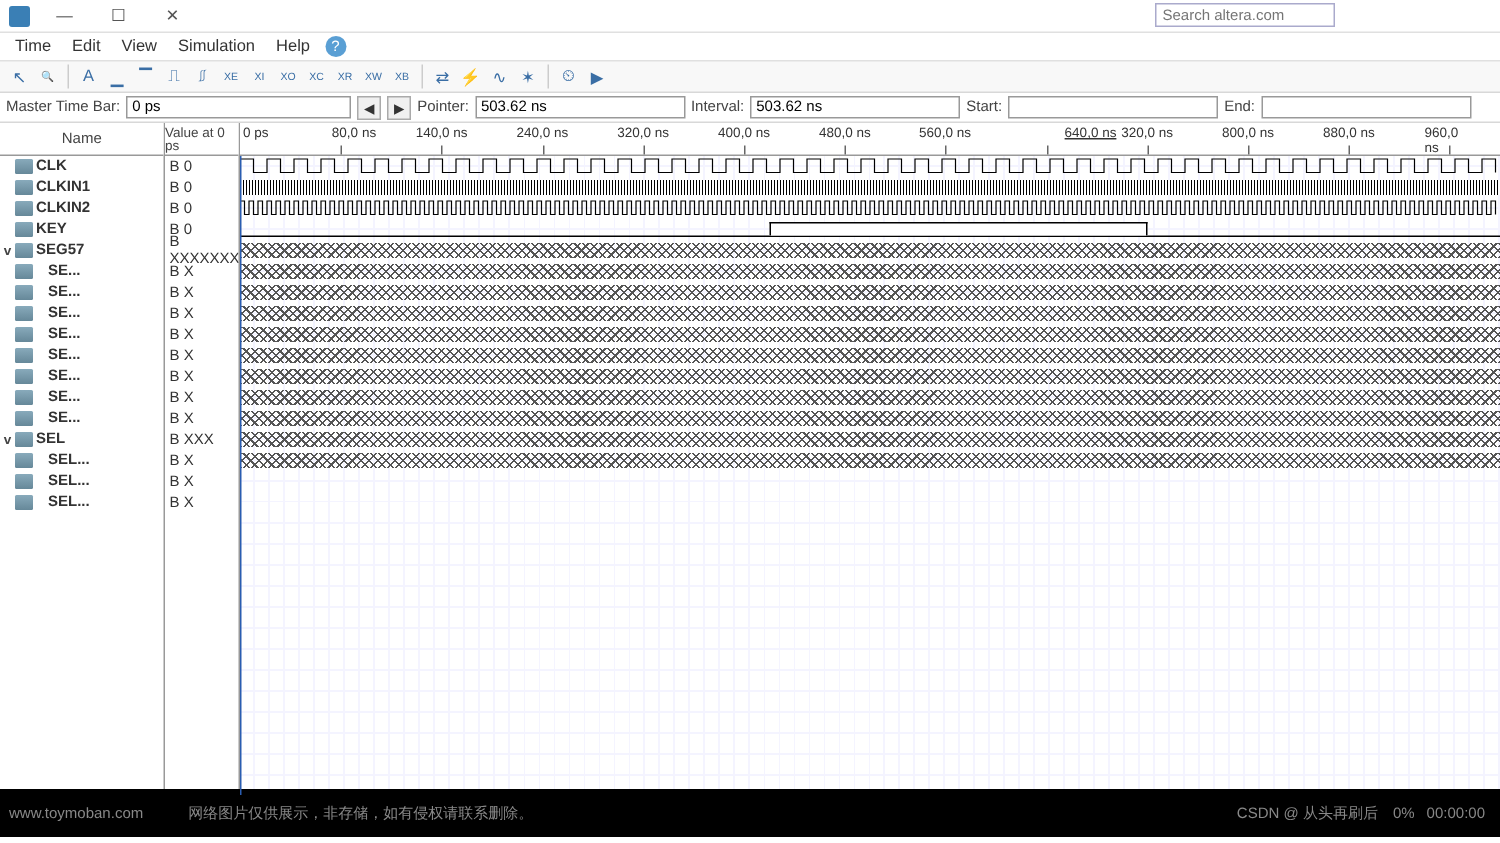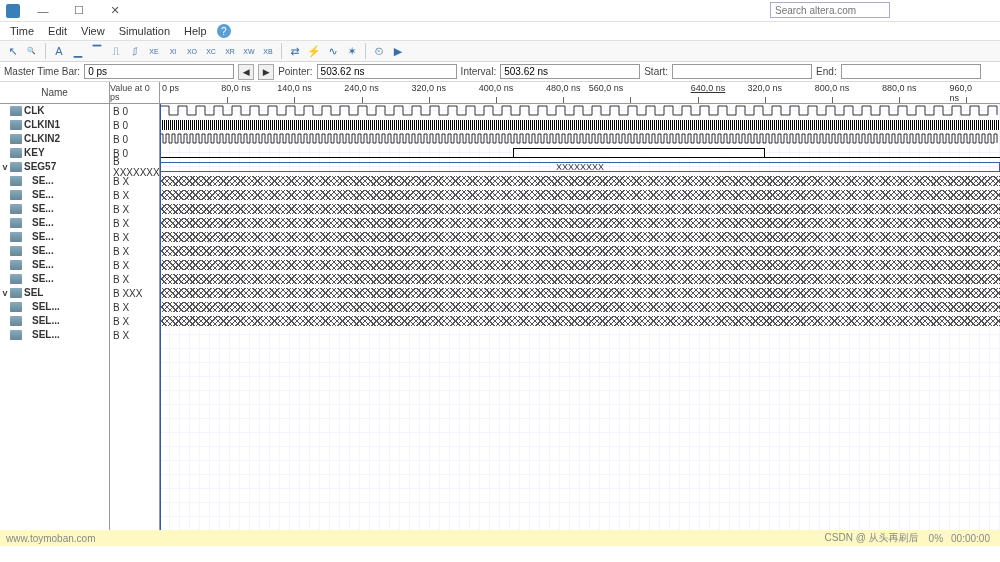--- a/index.html
+++ b/index.html
@@ -43,21 +43,21 @@
 .wave-row svg { width: 100%; height: 100%; display: block; }
 .clk-path { stroke: #000; stroke-width: 0.8; fill: none; }
 .bus-box { position: absolute; top: 2px; bottom: 2px; left: 0; right: 0; border: 1px solid #3a5fa5; display: flex; align-items: center; justify-content: center; font-size: 9px; color: #333; }
 .hatch { position: absolute; inset: 2px 0; background-image: repeating-linear-gradient(45deg, #555 0, #555 1px, transparent 1px, transparent 4px), repeating-linear-gradient(-45deg, #555 0, #555 1px, transparent 1px, transparent 4px); }
 .key-line { position: absolute; top: 11px; left: 0; right: 0; height: 1px; background: #000; }
 .key-high { position: absolute; top: 2px; height: 9px; border: 1px solid #000; border-bottom: none; background: #fff; }
 .dense { position: absolute; inset: 2px 0; background-image: repeating-linear-gradient(90deg, #000 0, #000 1px, #fff 1px, #fff 2px); }
 .grid-bg { position: absolute; inset: 0; background-image: repeating-linear-gradient(90deg, transparent 0, transparent 9px, #eef 9px, #eef 10px), repeating-linear-gradient(0deg, transparent 0, transparent 13px, #eef 13px, #eef 14px); pointer-events: none; opacity: 0.6; }
 .scroll-h { height: 14px; background: #f0f0f0; border-top: 1px solid #ccc; display: flex; align-items: center; }
 .scroll-h .thumb { width: 100%; height: 12px; background: #d0d0d0; border: 1px solid #aaa; }
-.footer { position: absolute; bottom: 16px; left: 0; right: 0; height: 16px; display: flex; align-items: center; padding: 0 6px; font-size: 10px; color: #888; background: #fef9c3; }
+.footer { position: absolute; bottom: 4px; left: 0; right: 0; height: 16px; display: flex; align-items: center; padding: 16px 6px; font-size: 10px; color: #888; background: #000000; }
 .footer .wm1 { }
 .footer .wm2 { margin-left: 30px; }
 .footer .spacer { flex: 1; }
 .footer .pct { margin-right: 8px; }
 .footer .time { margin-right: 4px; }
 .footer .csdn { margin-right: 10px; }
 </style>
 </head>
 <body>
 
@@ -245,23 +245,23 @@
         <span class="tick" style="left: 134.4px;">140,0 ns</span>
         <div class="tline" style="left: 134.4px;"></div>
         <span class="tick" style="left: 201.6px;">240,0 ns</span>
         <div class="tline" style="left: 201.6px;"></div>
         <span class="tick" style="left: 268.8px;">320,0 ns</span>
         <div class="tline" style="left: 268.8px;"></div>
         <span class="tick" style="left: 336px;">400,0 ns</span>
         <div class="tline" style="left: 336px;"></div>
         <span class="tick" style="left: 403.2px;">480,0 ns</span>
         <div class="tline" style="left: 403.2px;"></div>
-        <span class="tick" style="left: 446px;">560,0 ns</span>
+        <span class="tick" style="left: 470px;">560,0 ns</span>
         <div class="tline" style="left: 470.4px;"></div>
-        <span class="tick" style="left: 548px; text-decoration: underline;">640,0 ns</span>
+        <span class="tick" style="left: 567px; text-decoration: underline;">640,0 ns</span>
         <div class="tline" style="left: 537.6px;"></div>
         <span class="tick" style="left: 604.8px;">320,0 ns</span>
         <div class="tline" style="left: 604.8px;"></div>
         <span class="tick" style="left: 672px;">800,0 ns</span>
         <div class="tline" style="left: 672px;"></div>
         <span class="tick" style="left: 739.2px;">880,0 ns</span>
         <div class="tline" style="left: 739.2px;"></div>
         <span class="tick" style="left: 806.4px;">960,0 ns</span>
         <div class="tline" style="left: 806.4px;"></div>
       </div>
@@ -279,23 +279,20 @@
         <div class="wave-row">
           <svg viewBox="0 0 840 14" preserveAspectRatio="none">
             <path class="clk-path" d="M0 11 L0 11 L0 2 L3 2 L3 11 L6 11 L6 2 L9 2 L9 11 L12 11 L12 2 L15 2 L15 11 L18 11 L18 2 L21 2 L21 11 L24 11 L24 2 L27 2 L27 11 L30 11 L30 2 L33 2 L33 11 L36 11 L36 2 L39 2 L39 11 L42 11 L42 2 L45 2 L45 11 L48 11 L48 2 L51 2 L51 11 L54 11 L54 2 L57 2 L57 11 L60 11 L60 2 L63 2 L63 11 L66 11 L66 2 L69 2 L69 11 L72 11 L72 2 L75 2 L75 11 L78 11 L78 2 L81 2 L81 11 L84 11 L84 2 L87 2 L87 11 L90 11 L90 2 L93 2 L93 11 L96 11 L96 2 L99 2 L99 11 L102 11 L102 2 L105 2 L105 11 L108 11 L108 2 L111 2 L111 11 L114 11 L114 2 L117 2 L117 11 L120 11 L120 2 L123 2 L123 11 L126 11 L126 2 L129 2 L129 11 L132 11 L132 2 L135 2 L135 11 L138 11 L138 2 L141 2 L141 11 L144 11 L144 2 L147 2 L147 11 L150 11 L150 2 L153 2 L153 11 L156 11 L156 2 L159 2 L159 11 L162 11 L162 2 L165 2 L165 11 L168 11 L168 2 L171 2 L171 11 L174 11 L174 2 L177 2 L177 11 L180 11 L180 2 L183 2 L183 11 L186 11 L186 2 L189 2 L189 11 L192 11 L192 2 L195 2 L195 11 L198 11 L198 2 L201 2 L201 11 L204 11 L204 2 L207 2 L207 11 L210 11 L210 2 L213 2 L213 11 L216 11 L216 2 L219 2 L219 11 L222 11 L222 2 L225 2 L225 11 L228 11 L228 2 L231 2 L231 11 L234 11 L234 2 L237 2 L237 11 L240 11 L240 2 L243 2 L243 11 L246 11 L246 2 L249 2 L249 11 L252 11 L252 2 L255 2 L255 11 L258 11 L258 2 L261 2 L261 11 L264 11 L264 2 L267 2 L267 11 L270 11 L270 2 L273 2 L273 11 L276 11 L276 2 L279 2 L279 11 L282 11 L282 2 L285 2 L285 11 L288 11 L288 2 L291 2 L291 11 L294 11 L294 2 L297 2 L297 11 L300 11 L300 2 L303 2 L303 11 L306 11 L306 2 L309 2 L309 11 L312 11 L312 2 L315 2 L315 11 L318 11 L318 2 L321 2 L321 11 L324 11 L324 2 L327 2 L327 11 L330 11 L330 2 L333 2 L333 11 L336 11 L336 2 L339 2 L339 11 L342 11 L342 2 L345 2 L345 11 L348 11 L348 2 L351 2 L351 11 L354 11 L354 2 L357 2 L357 11 L360 11 L360 2 L363 2 L363 11 L366 11 L366 2 L369 2 L369 11 L372 11 L372 2 L375 2 L375 11 L378 11 L378 2 L381 2 L381 11 L384 11 L384 2 L387 2 L387 11 L390 11 L390 2 L393 2 L393 11 L396 11 L396 2 L399 2 L399 11 L402 11 L402 2 L405 2 L405 11 L408 11 L408 2 L411 2 L411 11 L414 11 L414 2 L417 2 L417 11 L420 11 L420 2 L423 2 L423 11 L426 11 L426 2 L429 2 L429 11 L432 11 L432 2 L435 2 L435 11 L438 11 L438 2 L441 2 L441 11 L444 11 L444 2 L447 2 L447 11 L450 11 L450 2 L453 2 L453 11 L456 11 L456 2 L459 2 L459 11 L462 11 L462 2 L465 2 L465 11 L468 11 L468 2 L471 2 L471 11 L474 11 L474 2 L477 2 L477 11 L480 11 L480 2 L483 2 L483 11 L486 11 L486 2 L489 2 L489 11 L492 11 L492 2 L495 2 L495 11 L498 11 L498 2 L501 2 L501 11 L504 11 L504 2 L507 2 L507 11 L510 11 L510 2 L513 2 L513 11 L516 11 L516 2 L519 2 L519 11 L522 11 L522 2 L525 2 L525 11 L528 11 L528 2 L531 2 L531 11 L534 11 L534 2 L537 2 L537 11 L540 11 L540 2 L543 2 L543 11 L546 11 L546 2 L549 2 L549 11 L552 11 L552 2 L555 2 L555 11 L558 11 L558 2 L561 2 L561 11 L564 11 L564 2 L567 2 L567 11 L570 11 L570 2 L573 2 L573 11 L576 11 L576 2 L579 2 L579 11 L582 11 L582 2 L585 2 L585 11 L588 11 L588 2 L591 2 L591 11 L594 11 L594 2 L597 2 L597 11 L600 11 L600 2 L603 2 L603 11 L606 11 L606 2 L609 2 L609 11 L612 11 L612 2 L615 2 L615 11 L618 11 L618 2 L621 2 L621 11 L624 11 L624 2 L627 2 L627 11 L630 11 L630 2 L633 2 L633 11 L636 11 L636 2 L639 2 L639 11 L642 11 L642 2 L645 2 L645 11 L648 11 L648 2 L651 2 L651 11 L654 11 L654 2 L657 2 L657 11 L660 11 L660 2 L663 2 L663 11 L666 11 L666 2 L669 2 L669 11 L672 11 L672 2 L675 2 L675 11 L678 11 L678 2 L681 2 L681 11 L684 11 L684 2 L687 2 L687 11 L690 11 L690 2 L693 2 L693 11 L696 11 L696 2 L699 2 L699 11 L702 11 L702 2 L705 2 L705 11 L708 11 L708 2 L711 2 L711 11 L714 11 L714 2 L717 2 L717 11 L720 11 L720 2 L723 2 L723 11 L726 11 L726 2 L729 2 L729 11 L732 11 L732 2 L735 2 L735 11 L738 11 L738 2 L741 2 L741 11 L744 11 L744 2 L747 2 L747 11 L750 11 L750 2 L753 2 L753 11 L756 11 L756 2 L759 2 L759 11 L762 11 L762 2 L765 2 L765 11 L768 11 L768 2 L771 2 L771 11 L774 11 L774 2 L777 2 L777 11 L780 11 L780 2 L783 2 L783 11 L786 11 L786 2 L789 2 L789 11 L792 11 L792 2 L795 2 L795 11 L798 11 L798 2 L801 2 L801 11 L804 11 L804 2 L807 2 L807 11 L810 11 L810 2 L813 2 L813 11 L816 11 L816 2 L819 2 L819 11 L822 11 L822 2 L825 2 L825 11 L828 11 L828 2 L831 2 L831 11 L834 11 L834 2 L837 2 L837 11"></path>
           </svg>
         </div>
         <div class="wave-row">
           <div class="key-line"></div>
           <div class="key-high" style="left:42%;width:30%"></div>
         </div>
         <div class="wave-row">
-          <div class="bus-box">XXXXXXXX</div>
-        </div>
-        <div class="wave-row">
           <div class="hatch"></div>
         </div>
         <div class="wave-row">
           <div class="hatch"></div>
         </div>
         <div class="wave-row">
           <div class="hatch"></div>
         </div>
         <div class="wave-row">
           <div class="hatch"></div>
@@ -324,17 +321,18 @@
       </div>
   </div>
 </div>
 
 <div class="scroll-h">
     <div class="thumb"></div>
   </div>
 
 <div class="footer">
   <span class="wm1">www.toymoban.com</span>
+  <span class="wm2">网络图片仅供展示，非存储，如有侵权请联系删除。</span>
   <span class="spacer"></span>
   <span class="csdn">CSDN @ 从头再刷后</span>
   <span class="pct">0%</span>
   <span class="time">00:00:00</span>
 </div>
 
 </body></html>

